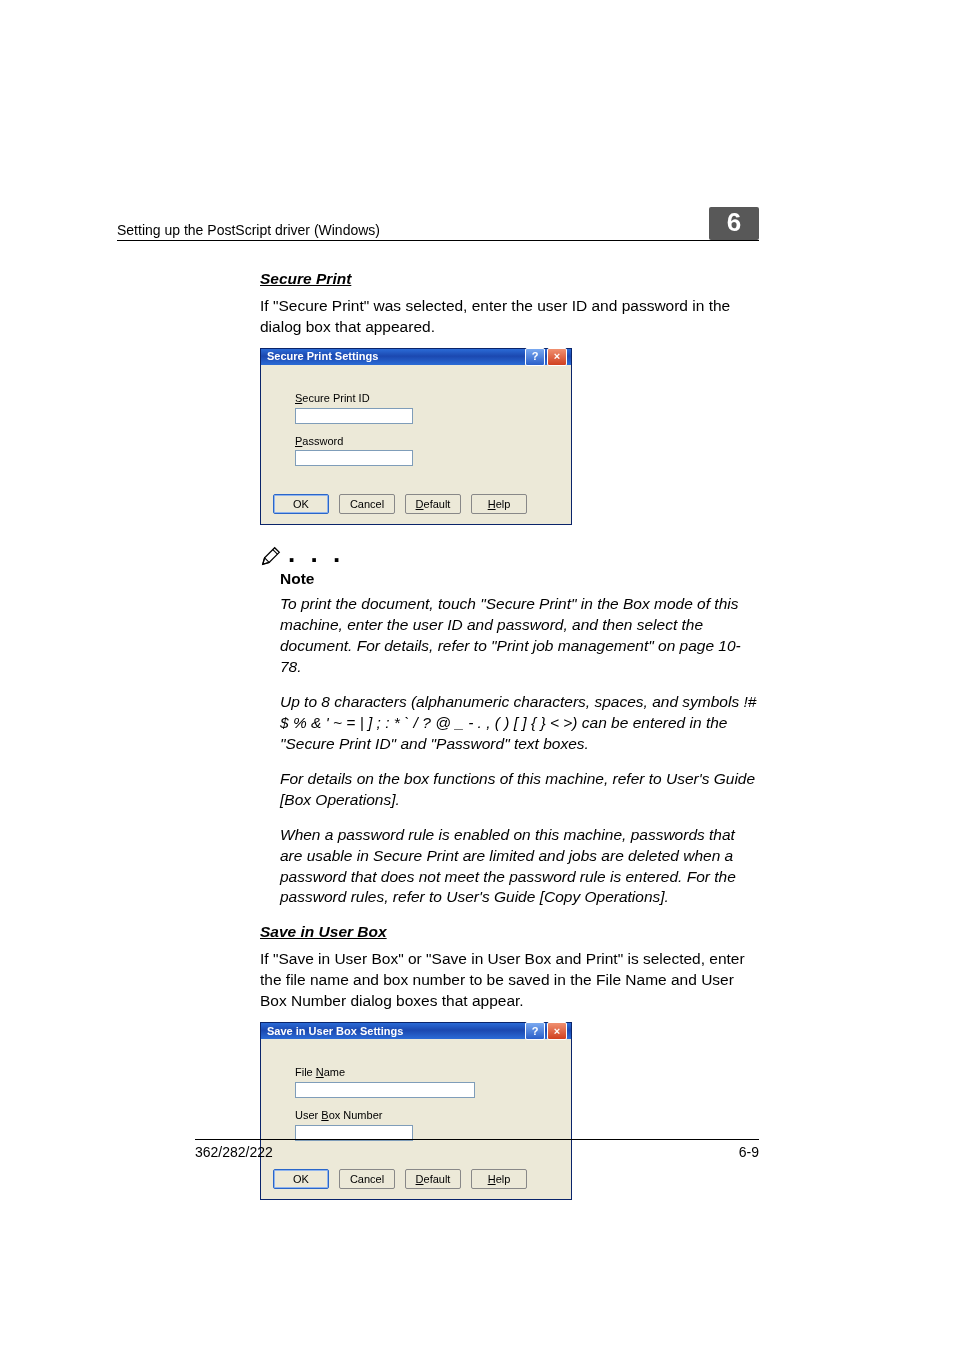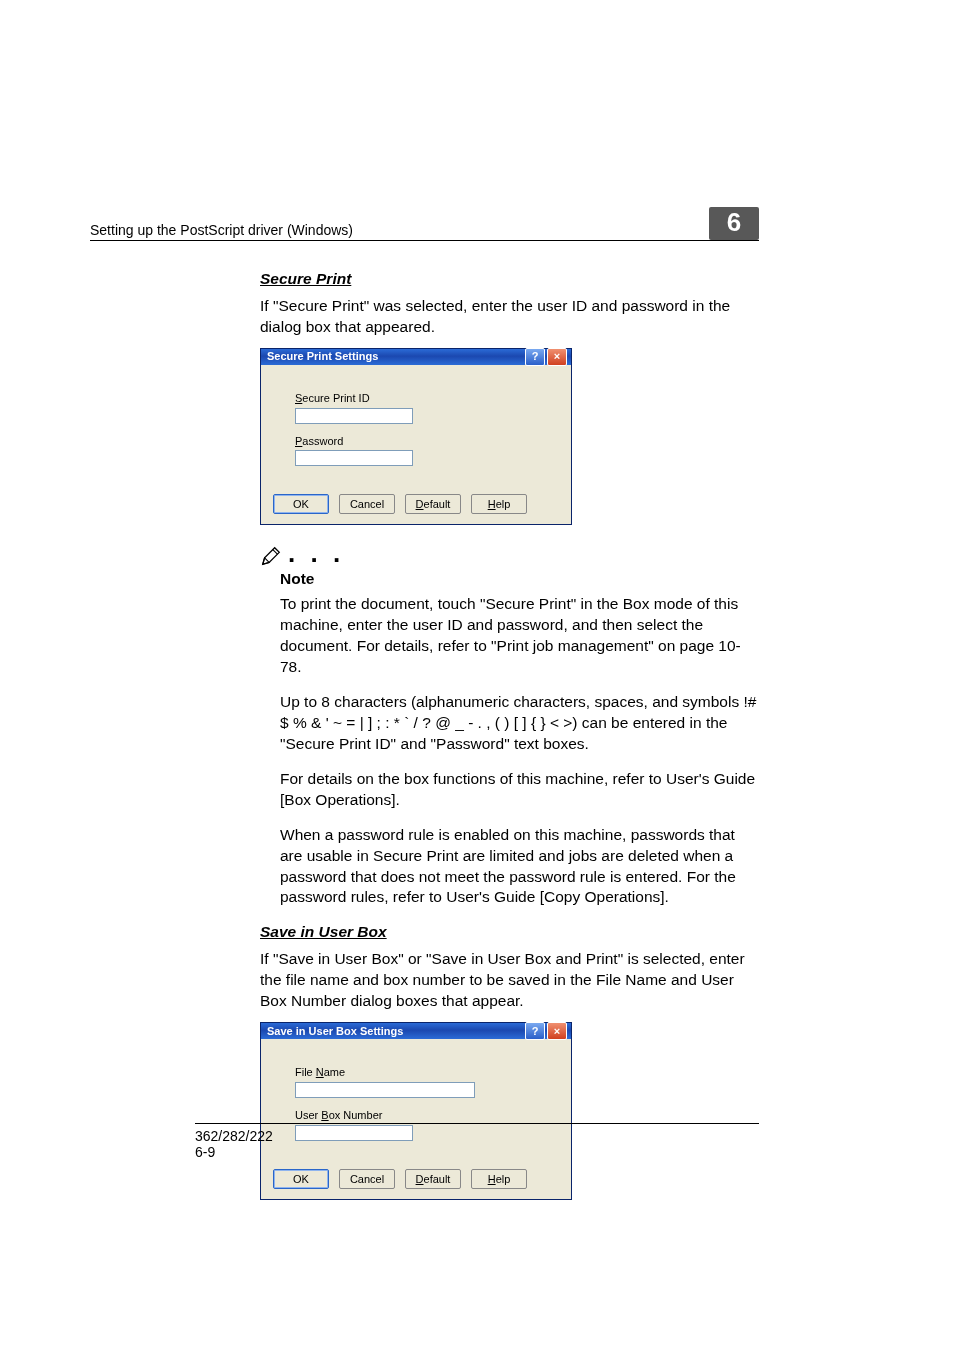--- a/index.html
+++ b/index.html
@@ -12,21 +12,21 @@
   }
   .page {
     width: 954px;
     height: 1350px;
     position: relative;
     box-sizing: border-box;
     padding: 0 0 0 0;
   }
   .header {
     position: relative;
-    padding: 205px 195px 0 90px;
+    padding: 205px 195px 0 117px;
   }
   .header-line {
     border-bottom: 1px solid #000;
     display: flex;
     align-items: flex-end;
     justify-content: space-between;
     padding-bottom: 2px;
   }
   .header-title {
     font-size: 14px;
@@ -69,20 +69,21 @@
     width: 22px;
     height: 22px;
     position: relative;
   }
   .note-label {
     font-size: 15.5px;
     font-weight: bold;
     margin: 4px 0 4px 20px;
   }
   .note-body p {
+    font-style: italic;
     margin: 0 0 14px 20px;
   }
   
   .dialog {
     width: 310px;
     border: 1px solid #0A246A;
     margin: 6px 0 18px 0;
     font-family: Tahoma, Arial, sans-serif;
     font-size: 11px;
     background: #ECE9D8;
@@ -175,21 +176,20 @@
   .footer {
     position: absolute;
     left: 195px;
     right: 195px;
     bottom: 190px;
     border-top: 1px solid #000;
     padding-top: 4px;
     display: flex;
     justify-content: space-between;
     font-size: 14px;
-    flex-direction: column;
   }
   .ellipsis {
     font-size: 26px;
     letter-spacing: 4px;
     font-weight: bold;
     line-height: 0.6;
     position: relative;
     top: -4px;
   }
 </style>

